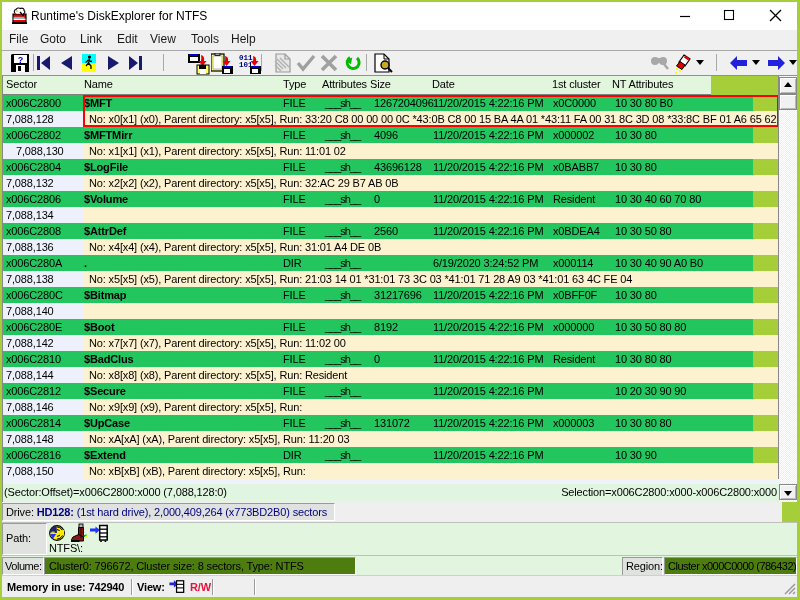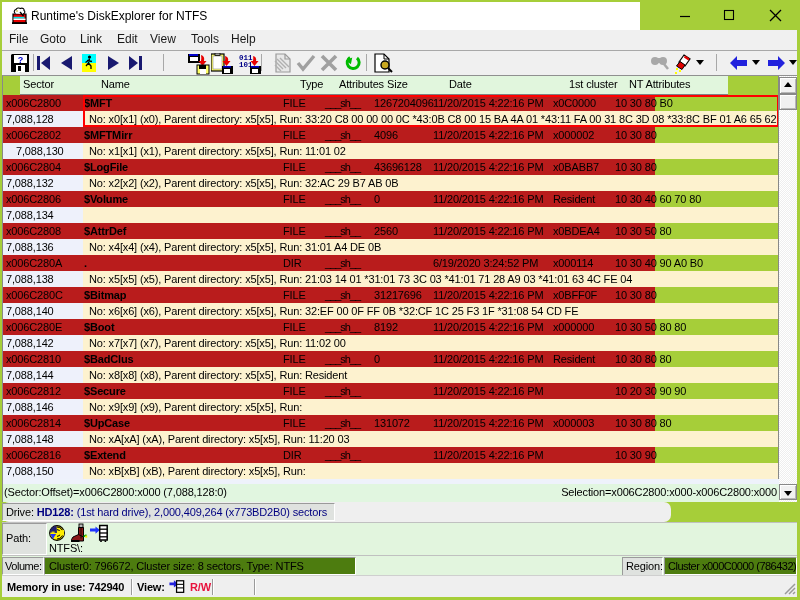--- a/index.html
+++ b/index.html
@@ -1,43 +1,43 @@
 <!DOCTYPE html>
 <html><head><meta charset="utf-8"><style>
 * { margin:0; padding:0; box-sizing:border-box; }
 html,body { width:800px; height:600px; overflow:hidden; }
 body { position:relative; background:#A6CE39; font-family:"Liberation Sans",sans-serif; }
 .abs { position:absolute; }
 
-#titlebar { position:absolute; left:2px; top:2px; width:638px; height:28px; background:#fff; }
+#titlebar { position:absolute; left:2px; top:2px; width:795px; height:28px; background:#fff; }
 #title { position:absolute; left:29px; top:0; height:28px; line-height:28px; font-size:12px; color:#000; }
 
 #menubar { position:absolute; left:2px; top:30px; width:795px; height:21px; background:#f0f0f0; border-bottom:1px solid #a8a8a8; }
 #menubar span { position:absolute; top:2px; font-size:12px; color:#1a1a1a; }
 
 #toolbar { position:absolute; left:2px; top:51px; width:795px; height:25px; background:#f0f0f0; border-bottom:1px solid #909090; }
 .tsep { position:absolute; top:3px; width:1px; height:17px; background:#a8a8a8; }
 .ticon { position:absolute; }
 
 #gridline-l { position:absolute; left:2px; top:76px; width:1px; height:426px; background:#888; }
 #gridline-r { position:absolute; left:778px; top:76px; width:1px; height:408px; background:#888; }
-#header { position:absolute; left:20px; top:76px; width:708px; height:19px; background:#e1f6dd; border-bottom:1px solid #808080; }
+#header { position:absolute; left:3px; top:76px; width:708px; height:19px; background:#e1f6dd; border-bottom:1px solid #808080; }
 #header span { position:absolute; top:2px; font-size:11px; color:#000; letter-spacing:-0.15px; }
-.r1 { position:absolute; left:3px; width:652px; height:16px; background:#b91c1c; }
+.r1 { position:absolute; left:3px; width:750px; height:16px; background:#22c55e; }
 .r2 { position:absolute; left:3px; width:776px; height:16px; background:#fdf2cf; }
 .r1 span, .r1 b, .r2 span { position:absolute; top:2px; font-size:11px; color:#000; white-space:pre; letter-spacing:-0.15px; }
 .seccell { left:0; top:0 !important; width:80px; height:16px; background:#eef1fb; }
 #selbox { position:absolute; left:83px; top:95px; width:696px; height:32px; border:2px solid #f00; }
 
 #sbar { position:absolute; left:779px; top:76px; width:18px; height:426px; background:repeating-conic-gradient(#ffffff 0% 25%, #eeeeee 0% 50%) 0 0/2px 2px; }
 .sbtn { position:absolute; left:779px; width:18px; background:#f1f1f1; border:1px solid #888; box-shadow:inset 1px 1px 0 #fff, inset -1px -1px 0 #b8b8b8; }
 
 #statusrow { position:absolute; left:3px; top:484px; width:776px; height:18px; background:#e1f6e0; }
 #statusrow span { position:absolute; top:2px; font-size:11px; color:#000; letter-spacing:-0.15px; }
-#drivebar { position:absolute; left:2px; top:502px; width:669px; height:20px; background:#efefef;border-radius:7px; }
+#drivebar { position:absolute; left:2px; top:502px; width:780px; height:20px; background:#efefef; }
 #pathbar { position:absolute; left:2px; top:522px; width:795px; height:33px; background:#e2f5de; border-top:1px solid #c0c0c0; }
 #volbar { position:absolute; left:2px; top:555px; width:795px; height:20px; background:#e2f5de; border-top:1px solid #c0c0c0; }
 #botbar { position:absolute; left:2px; top:575px; width:795px; height:22px; background:#efefef; border-top:1px solid #cfcfcf;font-weight:bold; }
 .sunk { position:absolute; border:1px solid; border-color:#9a9a9a #ffffff #ffffff #9a9a9a; font-size:11px; white-space:pre; letter-spacing:-0.15px; }
 .graybox { background:#dfe2df; }
 .greenbox { background:#4d7c0f; }
 .navy { color:#000080; }
 .lbl { position:absolute; font-size:11px; color:#000; letter-spacing:-0.15px; }
 .bsep { position:absolute; top:3px; width:2px; height:16px; border-left:1px solid #9a9a9a; border-right:1px solid #fff; }
 </style></head>
@@ -301,21 +301,20 @@
     <span style="left:280px">FILE</span>
     <span style="left:322px;letter-spacing:-1px">___sh__</span>
     <span style="left:371px">31217696</span>
     <span style="left:430px">11/20/2015 4:22:16 PM</span>
     <span style="left:550px">x0BFF0F</span>
     <span style="left:612px">10 30 80</span>
 </div>
 <div class="r2" style="top:303px">
  <span class="seccell"></span>
     <span style="left:3px">7,088,140</span>
-    <span style="left:86px">No: x6[x6] (x6), Parent directory: x5[x5], Run: 32:EF 00 0F FF 0B *32:CF 1C 25 F3 1F *31:08 54 CD FE</span>
 </div>
 <div class="r1" style="top:319px">
  <span style="left:3px">x006C280E</span>
     <b style="left:81px">$Boot</b>
     <span style="left:280px">FILE</span>
     <span style="left:322px;letter-spacing:-1px">___sh__</span>
     <span style="left:371px">8192</span>
     <span style="left:430px">11/20/2015 4:22:16 PM</span>
     <span style="left:550px">x000000</span>
     <span style="left:612px">10 30 50 80 80</span>

